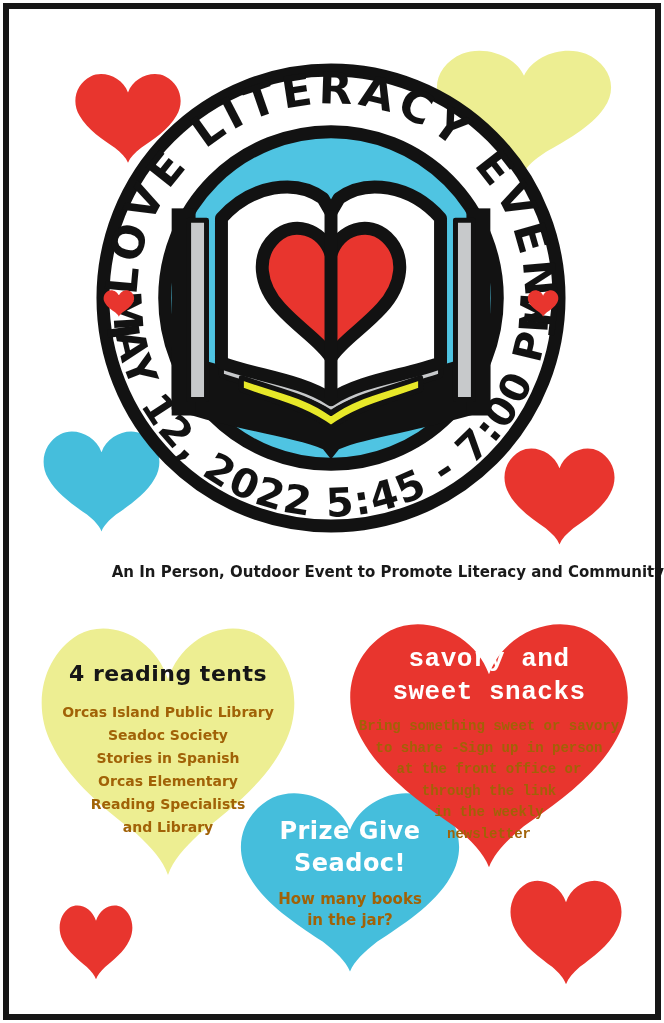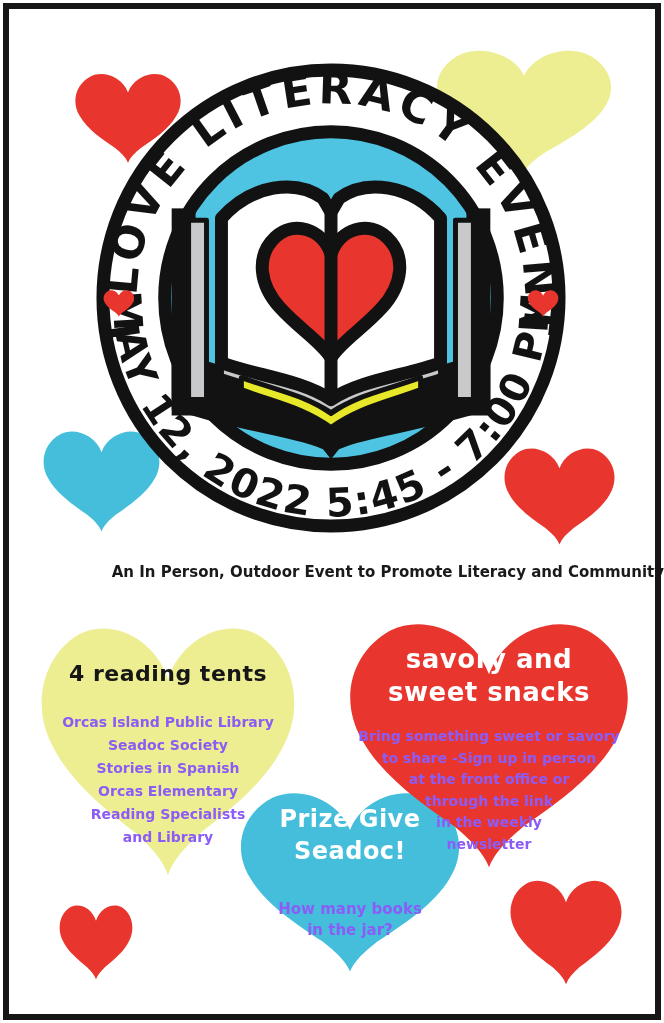--- a/index.html
+++ b/index.html
@@ -18,26 +18,26 @@
     font-family:"DejaVu Sans",sans-serif;font-weight:bold;fill:#121212;
   }
   .intro{
     position:absolute;left:0;top:561px;width:100%;text-align:right;z-index:2;
     color:#1a1a1a;font-weight:bold;font-size:15px;line-height:22.5px;white-space:nowrap;
   }
   .h-text{position:absolute;left:0;width:100%;text-align:center;z-index:2;}
   .h-title{font-weight:bold;letter-spacing:0.5px;}
   .h-title.dark{color:#161616;}
   .h-title.light{color:#ffffff;}
-  .h-body{font-weight:bold;color:#8b5cf6;white-space:nowrap;margin-top:10px;}
+  .h-body{font-weight:bold;color:#a16207;white-space:nowrap;}
   .tents-title{top:44px;font-size:22px;}
   .tents-body{top:84px;font-size:14px;line-height:23px;}
   .snacks-title{top:30px;font-size:26px;line-height:33px;}
   .snacks-body{top:103px;font-size:14px;line-height:21.5px;}
-  .prizes-title{top:18px;font-size:24px;line-height:32px;}
+  .prizes-title{top:30px;font-size:24px;line-height:32px;}
   .prizes-body{top:104px;font-size:15px;line-height:21px;}
   .z1{z-index:1}.z2{z-index:2}.z3{z-index:3}.z4{z-index:4}
 </style>
 </head>
 <body>
 
 <div class="poster">
 
   <div class="heart-block z1" style="left:73px;top:70px;width:110px;height:96px;">
     <svg viewBox="0 0 100 90" preserveAspectRatio="none">
@@ -123,21 +123,21 @@
     <div class="h-text h-title light prizes-title">
       <div>Prize Give</div>
       <div>Seadoc!</div>
     </div>
     <div class="h-text h-body prizes-body">
       <div>How many books</div>
       <div>in the jar?</div>
     </div>
   </div>
 
-  <div class="heart-block z4" style="left:344px;top:613px;width:290px;height:263px;">
+  <div class="heart-block z4" style="left:344px;top:613px;width:290px;height:263px;font-family:Liberation Mono, monospace;">
     <svg viewBox="0 0 100 90" preserveAspectRatio="none">
         <path d="M 50 21 C 45 7 28 0 16 6 C 3 13 -2 29 6 43 C 13 56 28 66 38 73 C 44 78 48 82 50 87 C 52 82 56 78 62 73 C 72 66 87 56 94 43 C 102 29 97 13 84 6 C 72 0 55 7 50 21 Z" fill="#E8352E"></path>
       </svg>
     <div class="h-text h-title light snacks-title">
       <div>savory and</div>
       <div>sweet snacks</div>
     </div>
     <div class="h-text h-body snacks-body">
       <div>Bring something sweet or savory</div>
       <div>to share -Sign up in person</div>

